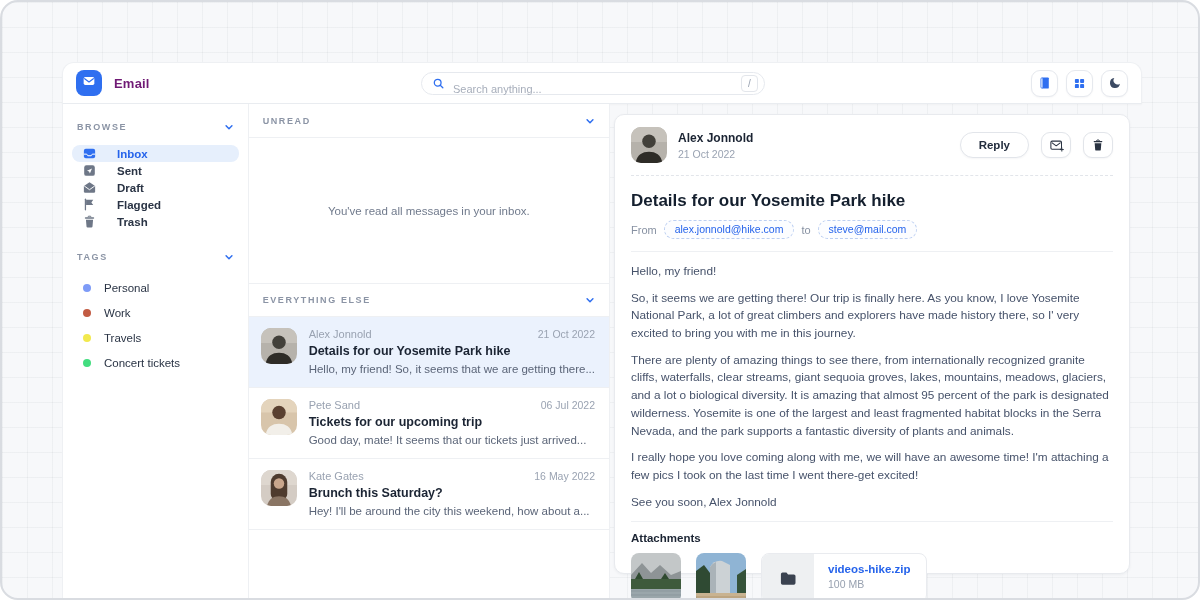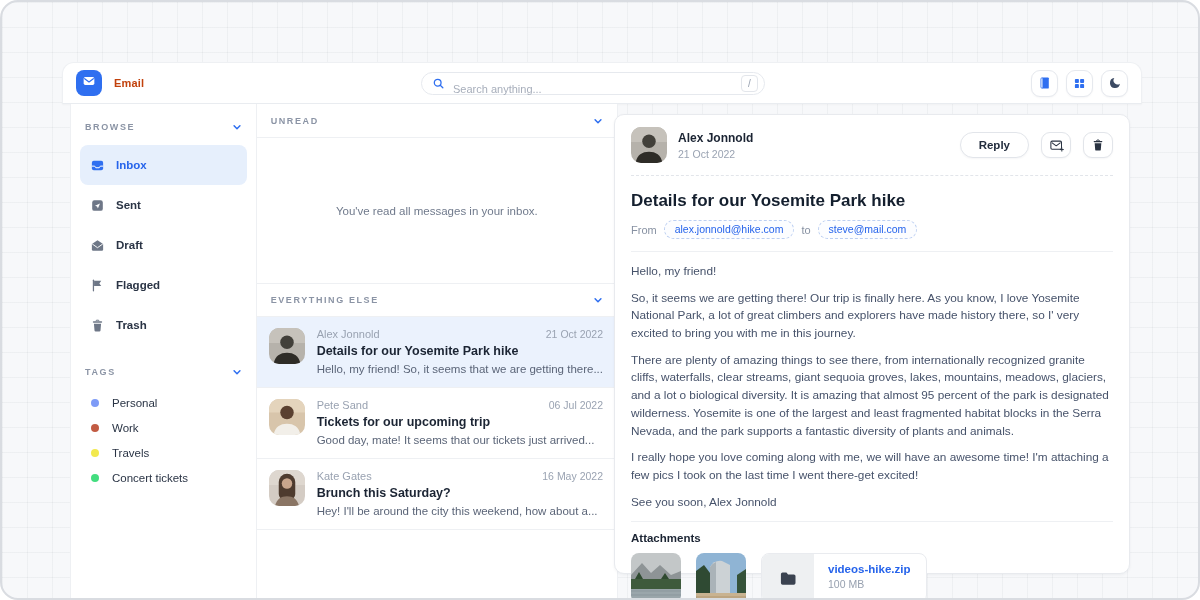--- a/index.html
+++ b/index.html
@@ -22,21 +22,21 @@
     position:absolute; left:60px; top:60px; width:1080px; height:42px;
     background:#fff; border:1px solid #eef0f3; border-bottom-color:#e9ecf0;
     border-radius:12px 12px 0 0;
     display:flex; align-items:center; padding:0 13px;
     box-shadow:0 1px 2px rgba(16,24,40,0.03);
   }
   .logo {
     width:26px; height:26px; border-radius:8px; background:#2f6ff0;
     display:flex; align-items:center; justify-content:center; flex:0 0 auto;
   }
-  .app-title { margin-left:12px; font-size:11px; font-weight:bold; color:#c2410c; letter-spacing:0.2px; }
+  .app-title { margin-left:12px; font-size:13px; font-weight:bold; color:#701a75; letter-spacing:0.2px; }
   .search-box {
     position:absolute; left:358px; width:344px; height:23px;
     border:1px solid #e6e9ee; border-radius:12px; background:#fff;
     display:flex; align-items:center; gap:8px; padding:0 6px 0 10px;
   }
   .search-box input {
     border:none; outline:none; flex:1; font-size:11px; color:#3a4454;
     font-family:"Liberation Sans", sans-serif; background:transparent;margin-top:11px;
   }
   .search-box input::placeholder { color:#a7aebb; }
@@ -46,32 +46,32 @@
   }
   .header-actions { margin-left:auto; display:flex; gap:8px; }
   .icon-btn {
     width:27px; height:27px; border:1px solid #e6e9ee; border-radius:9px; background:#fff;
     display:flex; align-items:center; justify-content:center; cursor:pointer;
     box-shadow:0 1px 2px rgba(16,24,40,0.04);
   }
 
   
   .main-panel {
-    position:absolute; left:68px; top:102px; width:548px; bottom:-2px;
+    position:absolute; left:60px; top:102px; width:548px; bottom:-2px;
     background:#fff; border-left:1px solid #eef0f3; border-right:1px solid #eef0f3;
     display:flex;
   }
   .sidebar { width:197px; border-right:1px solid #eef0f3; padding:12px 9px; }
   .section-header {
     height:22px; display:flex; align-items:center; justify-content:space-between; padding:0 5px;
   }
   .section-label { font-size:9px; font-weight:bold; letter-spacing:1.6px; color:#8b94a5; }
   .nav-list { margin-top:7px; }
   .nav-item {
-    height:40px; border-radius:8px; display:flex; align-items:center; gap:11px;
+    height:17px; border-radius:8px; display:flex; align-items:center; gap:20px;
     padding:0 10px; font-size:11.5px; font-weight:600; color:#2a3445; cursor:pointer;
   }
   .nav-item.active { background:#e6effc; color:#2563eb; }
   .tags-section { margin-top:16px; }
   .tag-item {
     height:25px; display:flex; align-items:center; gap:13px; padding:0 11px;
     font-size:11.5px; color:#2a3445; cursor:pointer;
   }
   .tag-dot { width:8px; height:8px; border-radius:50%; flex:0 0 auto; }
 

